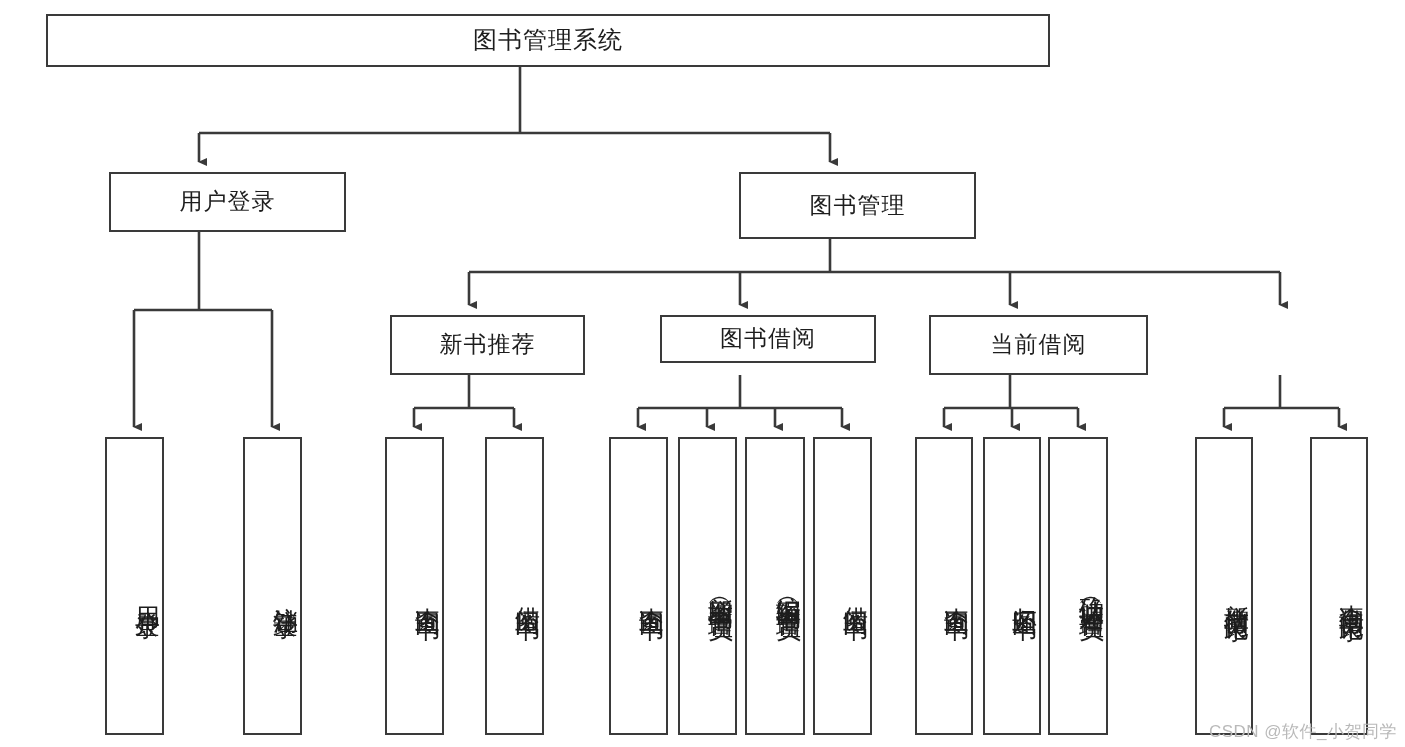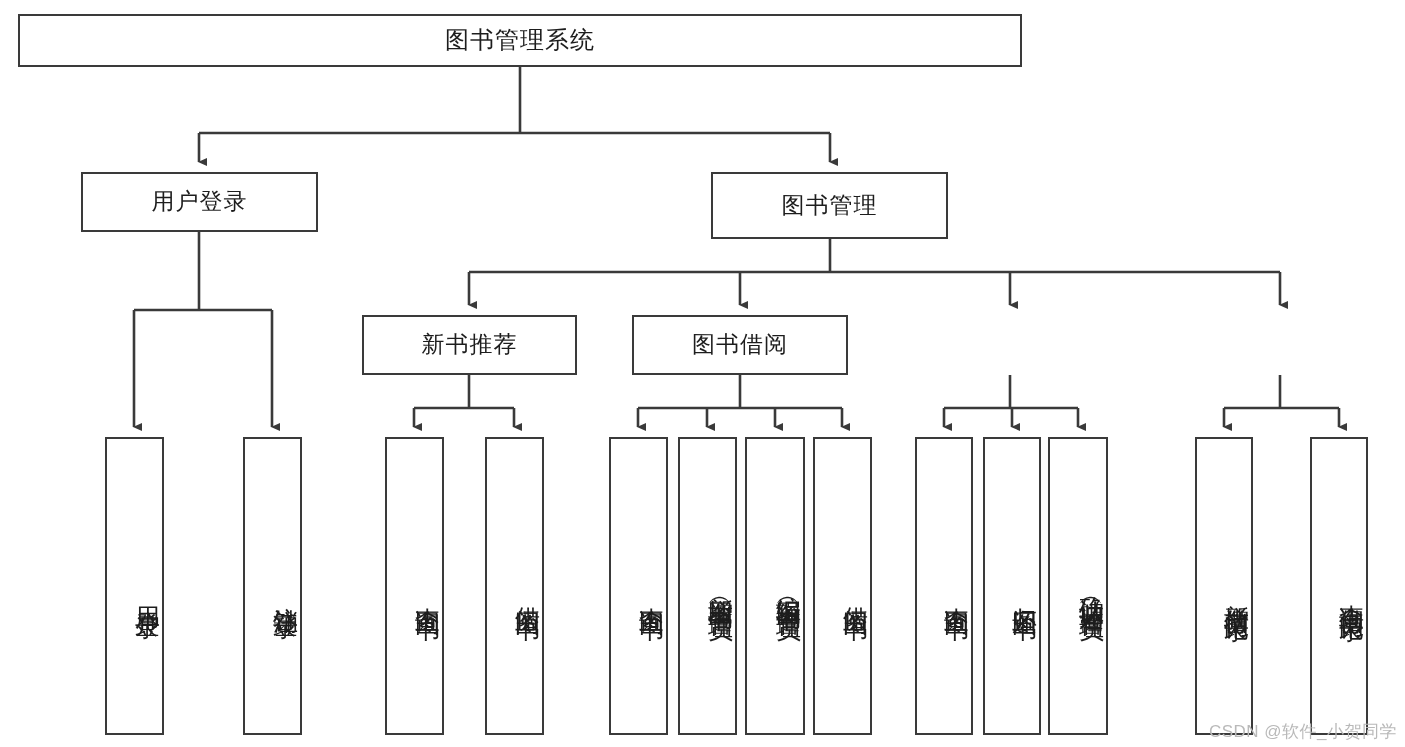--- a/index.html
+++ b/index.html
@@ -17,21 +17,21 @@
   .node-box{
     position:absolute;
     background:#ffffff;
     border:2px solid #3a3a3a;
     box-sizing:border-box;
     display:flex;
     align-items:center;
     justify-content:center;
     color:#1d1d1d;
   }
-  .node-box.horiz{font-size:23px;line-height:1.1;letter-spacing:1px;}
+  .node-box.horiz{font-size:23px;line-height:1.1;letter-spacing:1px;margin-left:28px;}
   .node-box.vert{
     writing-mode:vertical-rl;
     text-orientation:upright;
     font-size:25px;
     line-height:1.18;
     letter-spacing:3px;
     align-items:flex-start;
     justify-content:center;
     padding-top:14px;
     white-space:nowrap;
@@ -106,22 +106,23 @@
       <path d="M1224,408 L1224,427" marker-end="url(#arrowhead)"></path>
       <path d="M1339,408 L1339,427" marker-end="url(#arrowhead)"></path>
     </g>
   </svg>
 
   <div class="node-box horiz root" style="left:18px;top:14px;width:1004px;height:53px;">图书管理系统</div>
 
   <div class="node-box horiz" style="left:81px;top:172px;width:237px;height:60px;">用户登录</div>
   <div class="node-box horiz" style="left:711px;top:172px;width:237px;height:67px;">图书管理</div>
 
-  <div class="node-box horiz" style="left:362px;top:315px;width:215px;height:60px;">新书推荐</div>
-  <div class="node-box horiz" style="left:632px;top:315px;width:216px;height:60px;">图书借阅</div>
+  <div class="node-box horiz" style="left:362px;top:315px;width:195px;height:60px;">新书推荐</div>
+  <div class="node-box horiz" style="left:632px;top:315px;width:216px;height:48px;">图书借阅</div>
+  <div class="node-box horiz" style="left:901px;top:315px;width:219px;height:60px;">当前借阅</div>
 
   <div class="node-box vert" style="left:105px;top:437px;width:59px;height:298px;">用户登录</div>
   <div class="node-box vert" style="left:243px;top:437px;width:59px;height:298px;">注销登录</div>
 
   <div class="node-box vert" style="left:385px;top:437px;width:59px;height:298px;">查询图书</div>
   <div class="node-box vert" style="left:485px;top:437px;width:59px;height:298px;">借阅图书</div>
 
   <div class="node-box vert" style="left:609px;top:437px;width:59px;height:298px;">查询图书</div>
   <div class="node-box vert tall-text" style="left:678px;top:437px;width:59px;height:298px;">新增图书（管理员）</div>
   <div class="node-box vert tall-text" style="left:745px;top:437px;width:60px;height:298px;">编辑图书（管理员）</div>

